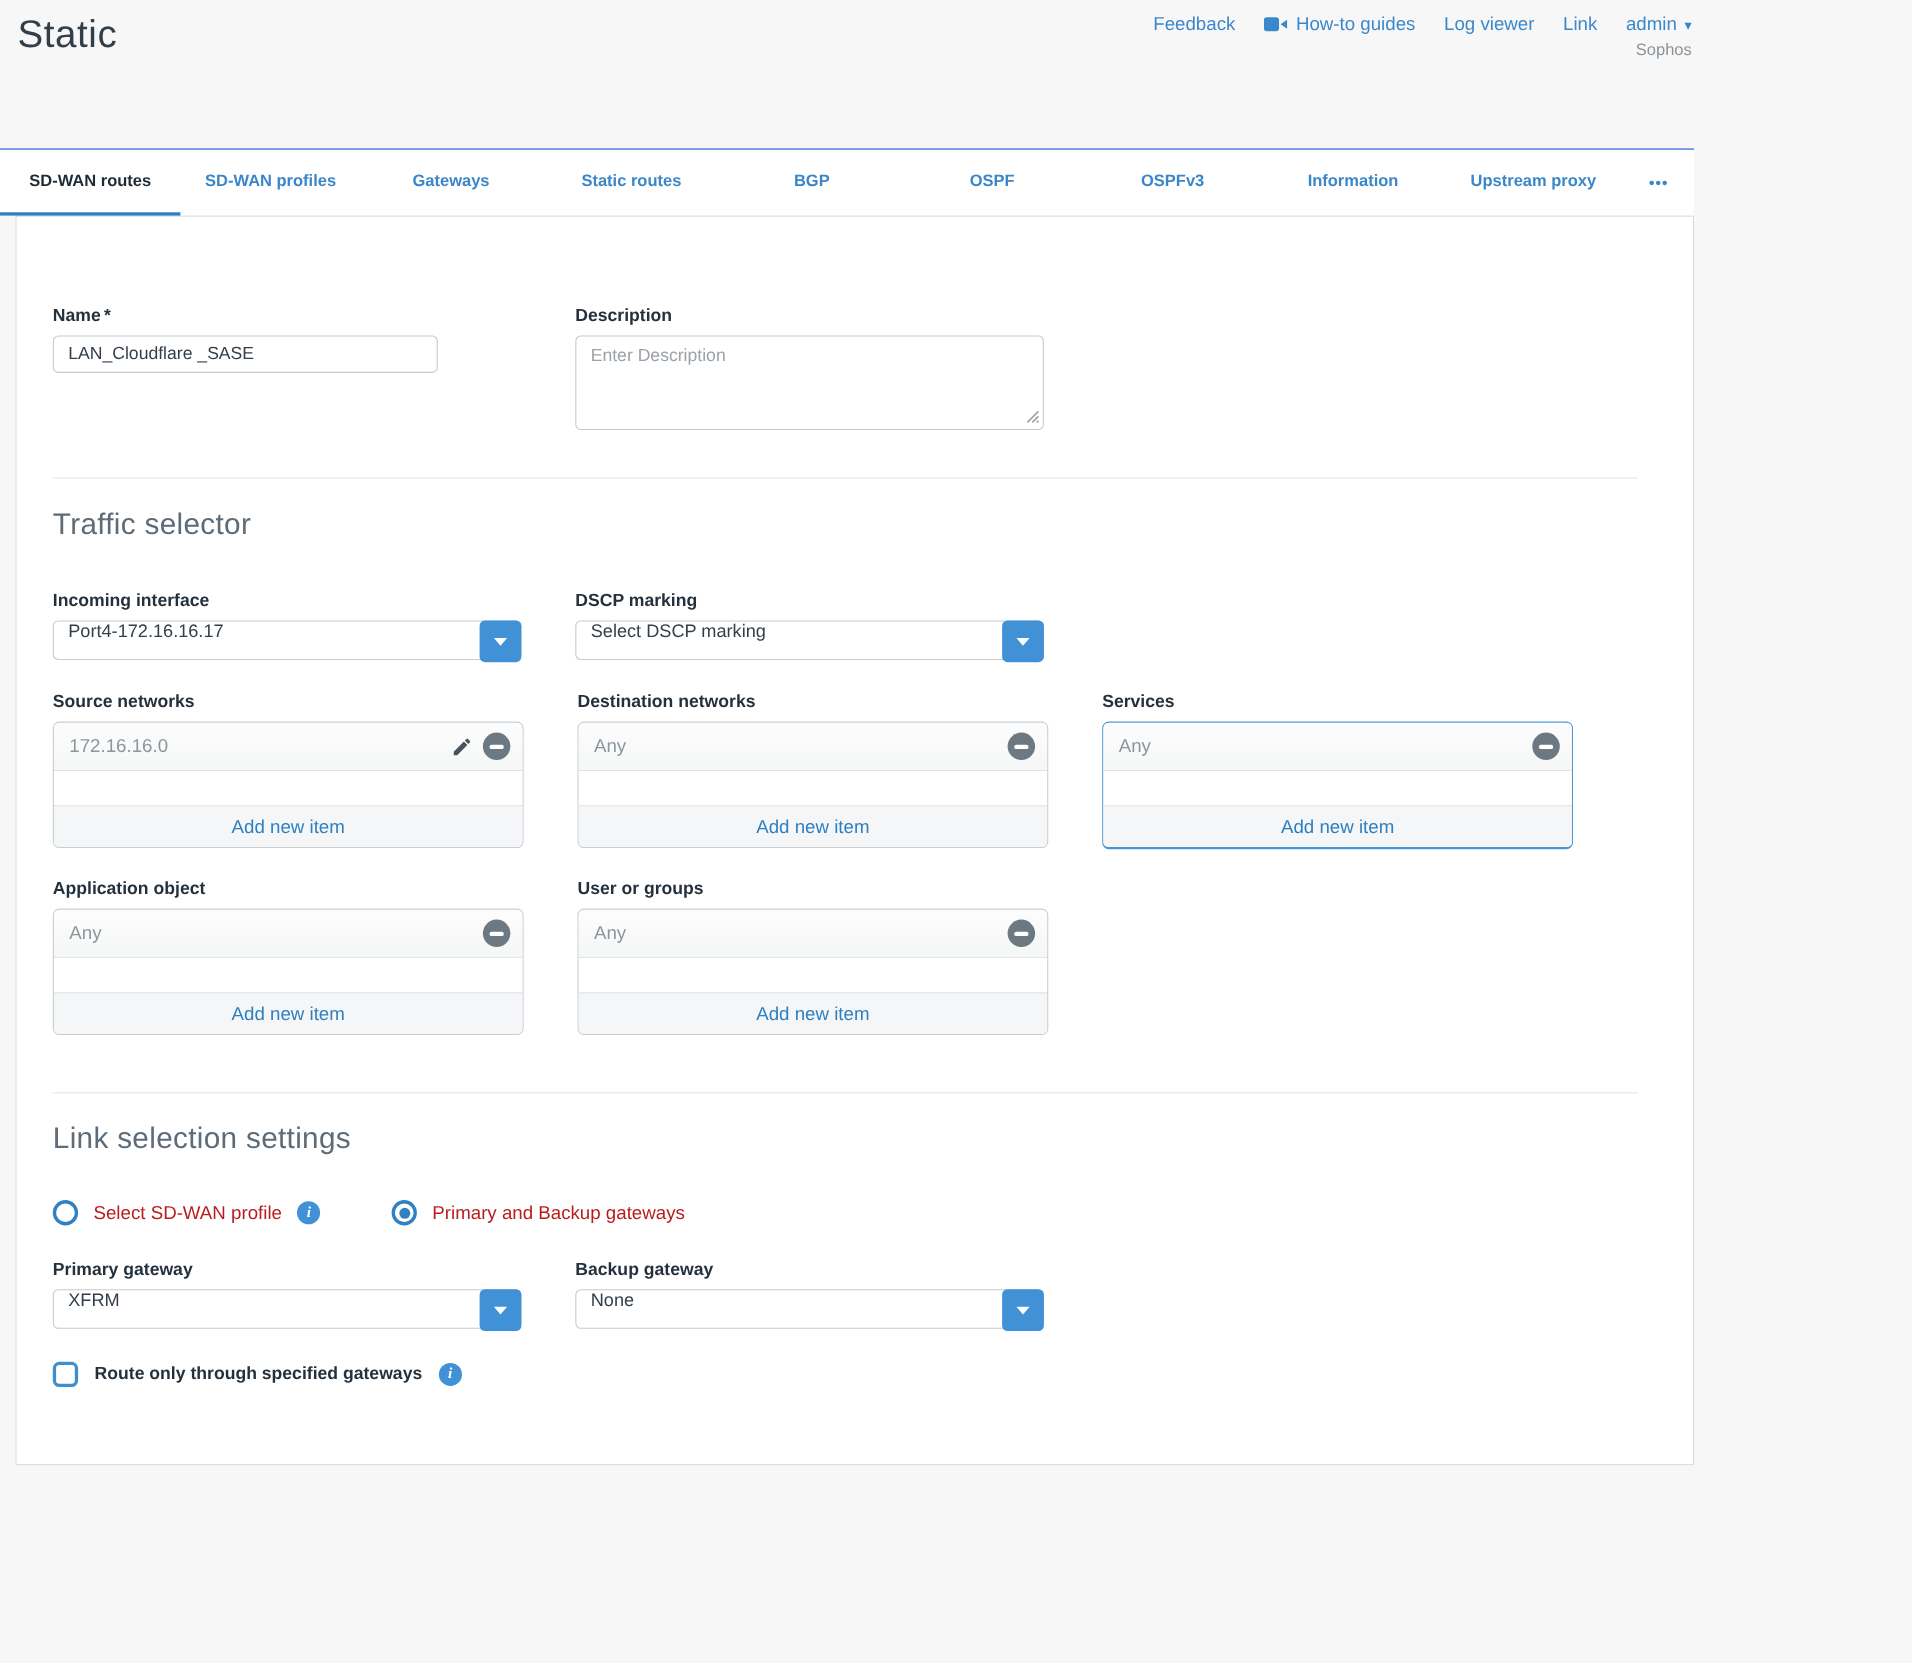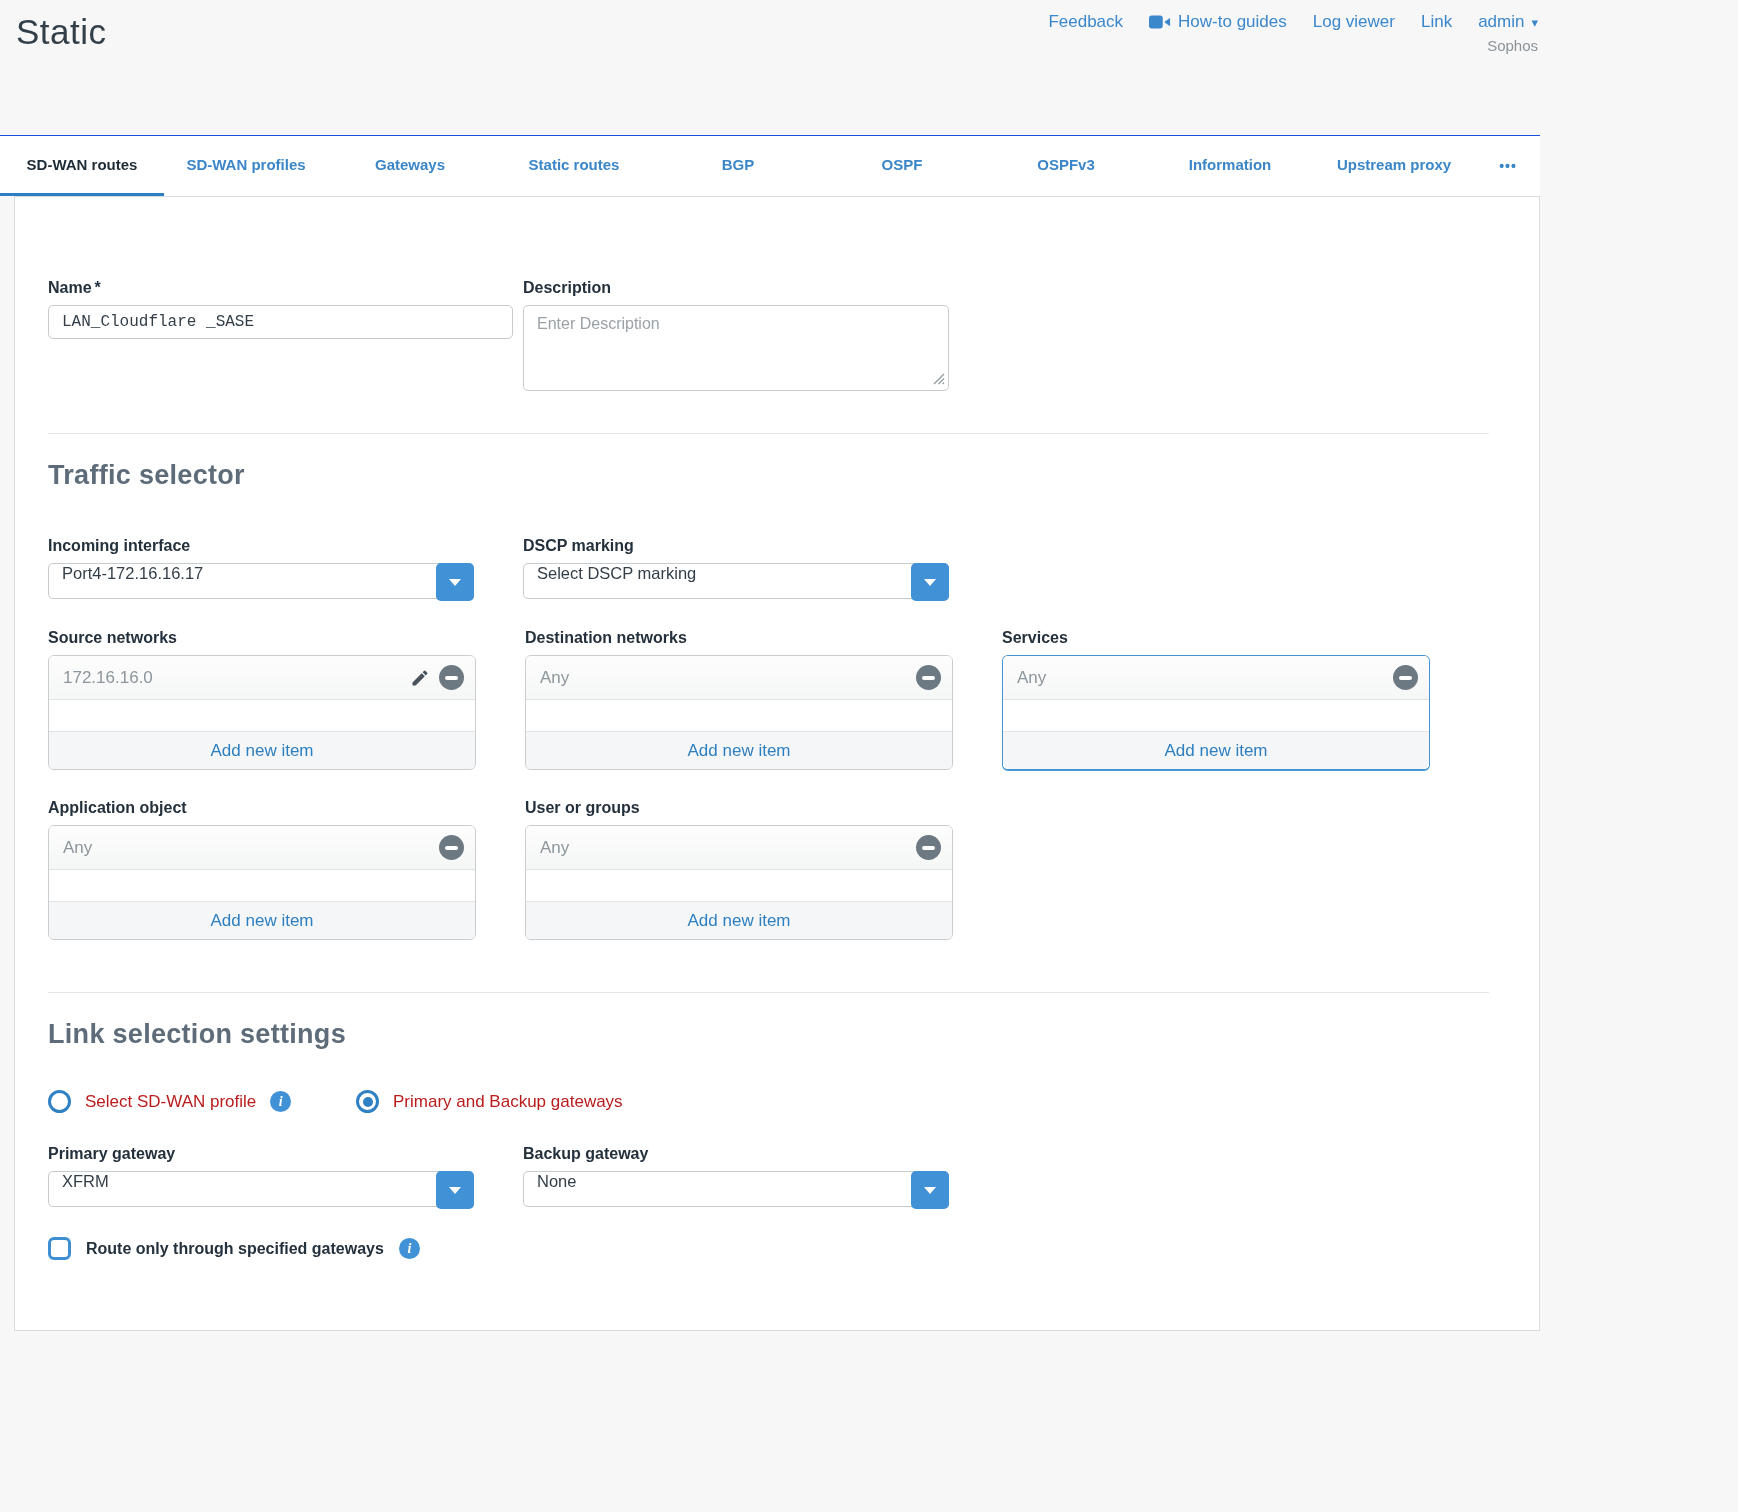--- a/index.html
+++ b/index.html
@@ -28,31 +28,31 @@
   .tab-more{width:64px; flex:none; display:flex; align-items:center; justify-content:center; color:var(--tab_blue); font-size:14px; font-weight:700; letter-spacing:1px; cursor:pointer;}
 
   
   .card{width:1526px; margin-left:14px; background:#fff; border:1px solid var(--card_border); padding:82px 33px 70px 33px;}
   .row{display:flex; gap:49px;}
   .col{width:426px;}
   .col-wide{width:428px;}
   .field-label{font-size:16px; font-weight:700; color:var(--label_text); margin-bottom:8px;}
   .req{color:var(--label_text); margin-left:3px;}
 
-  .text-input{width:465px; height:34px; border:1px solid #c6cbce; border-radius:5px; padding:0 13px; font-size:16px; color:#333e48; font-family:Liberation Mono, monospace; background:#fff;}
+  .text-input{width:350px; height:34px; border:1px solid #c6cbce; border-radius:5px; padding:0 13px; font-size:16px; color:#333e48; font-family:Liberation Sans, sans-serif; background:#fff;}
   .textarea-wrap{position:relative; width:426px;}
   .textarea{width:426px; height:86px; border:1px solid #c6cbce; border-radius:5px; padding:9px 13px; font-size:16px; color:#333e48; font-family:inherit; resize:none; background:#fff;}
   .textarea::placeholder{color:#9aa1a7;}
   .text-input::placeholder{color:#9aa1a7;}
   .resize-corner{position:absolute; right:4px; bottom:6px; pointer-events:none;}
 
   .divider{height:1px; background:#e4e6e7; margin-right:17px;}
   .div1{margin-top:38px;}
   .div2{margin-top:52px;}
-  .section-heading{font-size:27px; font-weight:700; color:var(--heading_text); margin-top:26px; letter-spacing:.3px;}
+  .section-heading{font-size:27px; font-weight:400; color:var(--heading_text); margin-top:26px; letter-spacing:.3px;}
 
   
   .select{position:relative; width:426px; height:36px; border:1px solid #c6cbce; border-radius:5px; background:#fff; display:flex; cursor:pointer;}
   .select-value{padding-left:13px; font-size:16.5px; color:#333e48; white-space:nowrap; overflow:hidden;}
   .select-btn{position:absolute; right:-1px; top:-1px; width:38px; height:38px; background:var(--accent_blue); border-radius:5px; display:flex; align-items:center; justify-content:center;}
   .select-caret{width:0; height:0; border-left:6px solid transparent; border-right:6px solid transparent; border-top:7px solid #fff;}
 
   
   .listbox{width:428px; border:1px solid #c9cdd0; border-radius:6px; overflow:hidden; background:#fff;}
   .listbox.focused{border:1px solid #4796d3; border-bottom-width:2px;}

